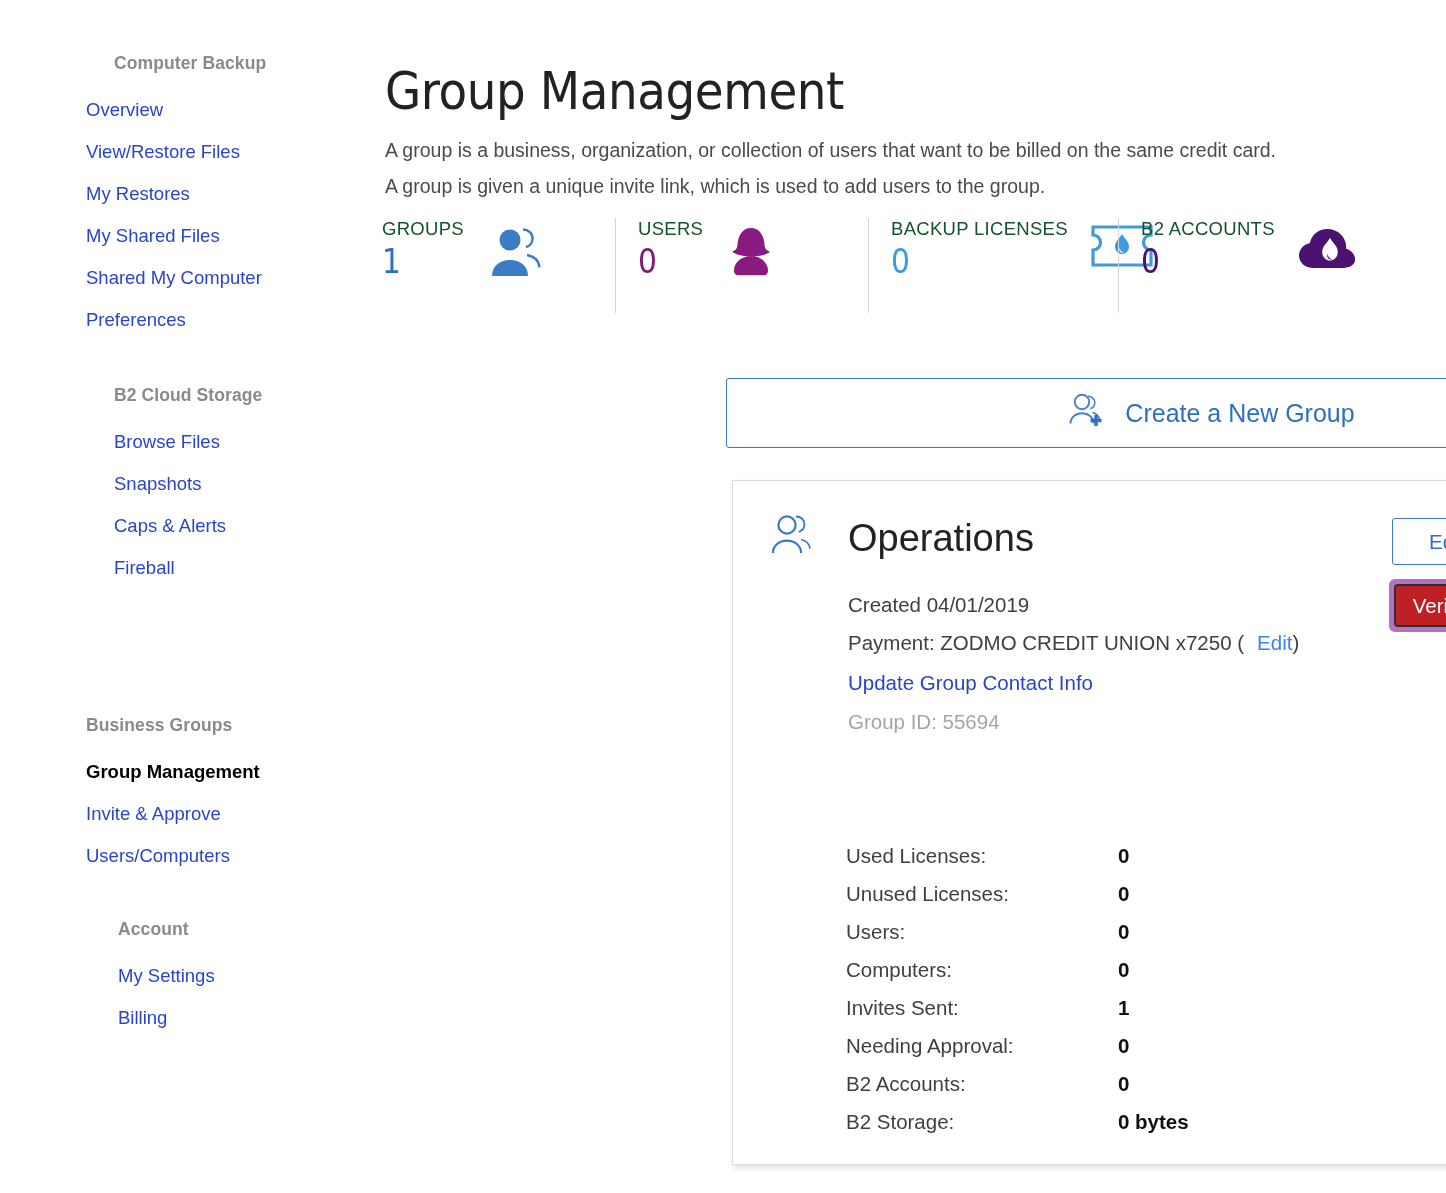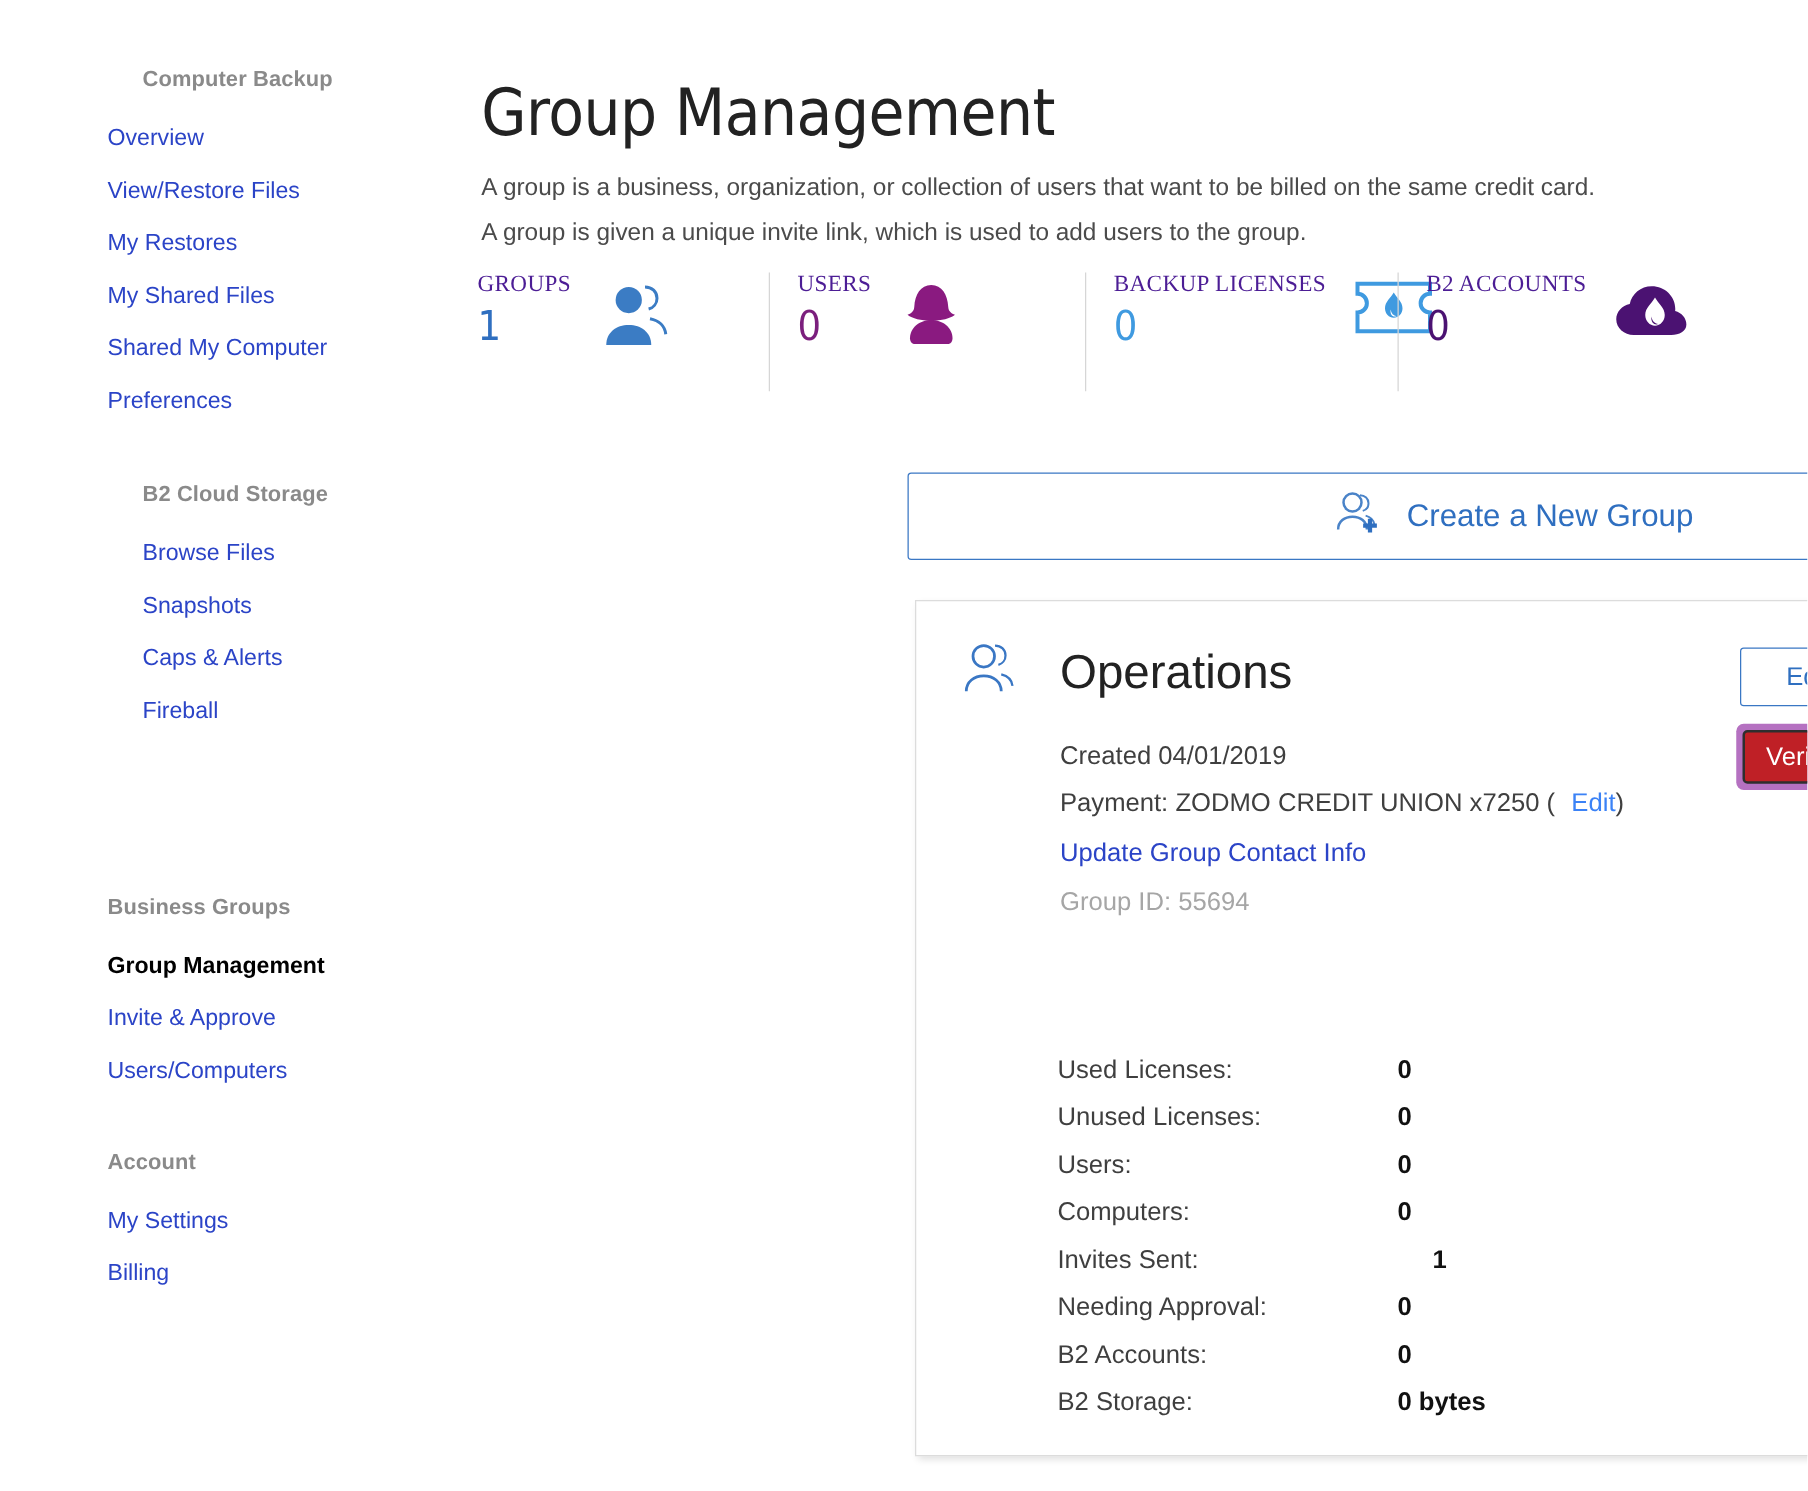--- a/index.html
+++ b/index.html
@@ -40,22 +40,22 @@
 
   
   #stats { position: absolute; left: 22px; top: 218px; height: 95px; display: flex; }
   .stat {
     position: relative; display: flex; align-items: flex-start;
     padding-right: 16px;
   }
   .stat + .stat { border-left: 1px solid #d6d6d6; padding-left: 22px; }
   .stat-text { display: flex; flex-direction: column; }
   .stat-label {
-    font-family: Liberation Serif, serif;
-    font-size: 18.5px; color: #4c1d95; letter-spacing: .3px; white-space: nowrap;
+    font-family: Liberation Sans, sans-serif;
+    font-size: 18.5px; color: #14532d; letter-spacing: .3px; white-space: nowrap;
   }
   .stat-value {
     font-family: "DejaVu Sans Condensed","Liberation Sans", sans-serif;
     font-size: 33px; line-height: 36px; margin-top: 4px; font-weight: 300;
   }
   .stat-icon { margin-left: 22px; margin-top: 6px; display: flex; align-items: center; }
 
   
   #create-group-btn {
     position: absolute; left: 366px; top: 378px;
@@ -133,21 +133,21 @@
         <div class="nav-item" style="height: 42px; line-height: 28px;">Snapshots</div>
         <div class="nav-item" style="height: 42px; line-height: 28px;">Caps &amp; Alerts</div>
         <div class="nav-item" style="height: 42px; line-height: 28px;">Fireball</div>
       </div>
       <div class="nav-group" style="position: absolute; top: 714px; left: 0px; width: 360px;">
         <div class="nav-heading" style="height: 44px; line-height: 22px;">Business Groups</div>
         <div class="nav-item current" style="height: 42px; line-height: 28px;">Group Management</div>
         <div class="nav-item" style="height: 42px; line-height: 28px;">Invite &amp; Approve</div>
         <div class="nav-item" style="height: 42px; line-height: 28px;">Users/Computers</div>
       </div>
-      <div class="nav-group" style="position: absolute; top: 918px; left: 0px; width: 360px;">
+      <div class="nav-group" style="position: absolute; top: 918px; left: 0px; width: 360px; padding-left: 32px;">
         <div class="nav-heading" style="height: 44px; line-height: 22px;">Account</div>
         <div class="nav-item" style="height: 42px; line-height: 28px;">My Settings</div>
         <div class="nav-item" style="height: 42px; line-height: 28px;">Billing</div>
       </div>
     </nav>
 
   <div id="main">
 
     <h1 id="page-title">Group Management</h1>
     <p id="page-desc">A group is a business, organization, or collection of users that want to be billed on the same credit card. A group is given a unique invite link, which is used to add users to the group.</p>
@@ -261,21 +261,21 @@
             <div class="cs-value">0</div>
           </div>
           <div class="cs-row" style="position: relative;">
             <div class="cs-label">Users:</div>
             <div class="cs-value">0</div>
           </div>
           <div class="cs-row" style="position: relative;">
             <div class="cs-label">Computers:</div>
             <div class="cs-value">0</div>
           </div>
-          <div class="cs-row" style="position: relative; gap: 28px;">
+          <div class="cs-row" style="position: relative;">
             <div class="cs-label">Invites Sent:</div>
             <div class="cs-value">1</div>
           </div>
           <div class="cs-row" style="position: relative;">
             <div class="cs-label">Needing Approval:</div>
             <div class="cs-value">0</div>
           </div>
           <div class="cs-row" style="position: relative;">
             <div class="cs-label">B2 Accounts:</div>
             <div class="cs-value">0</div>

